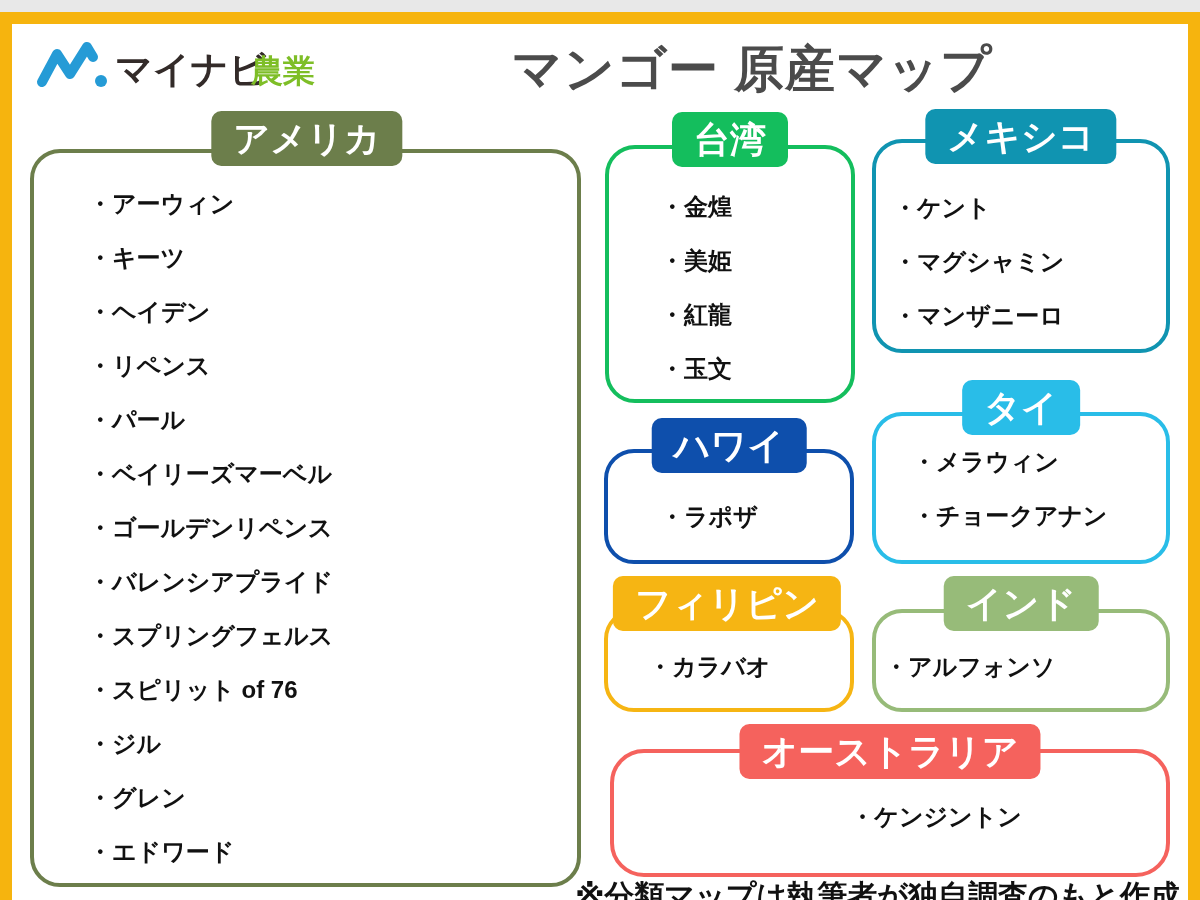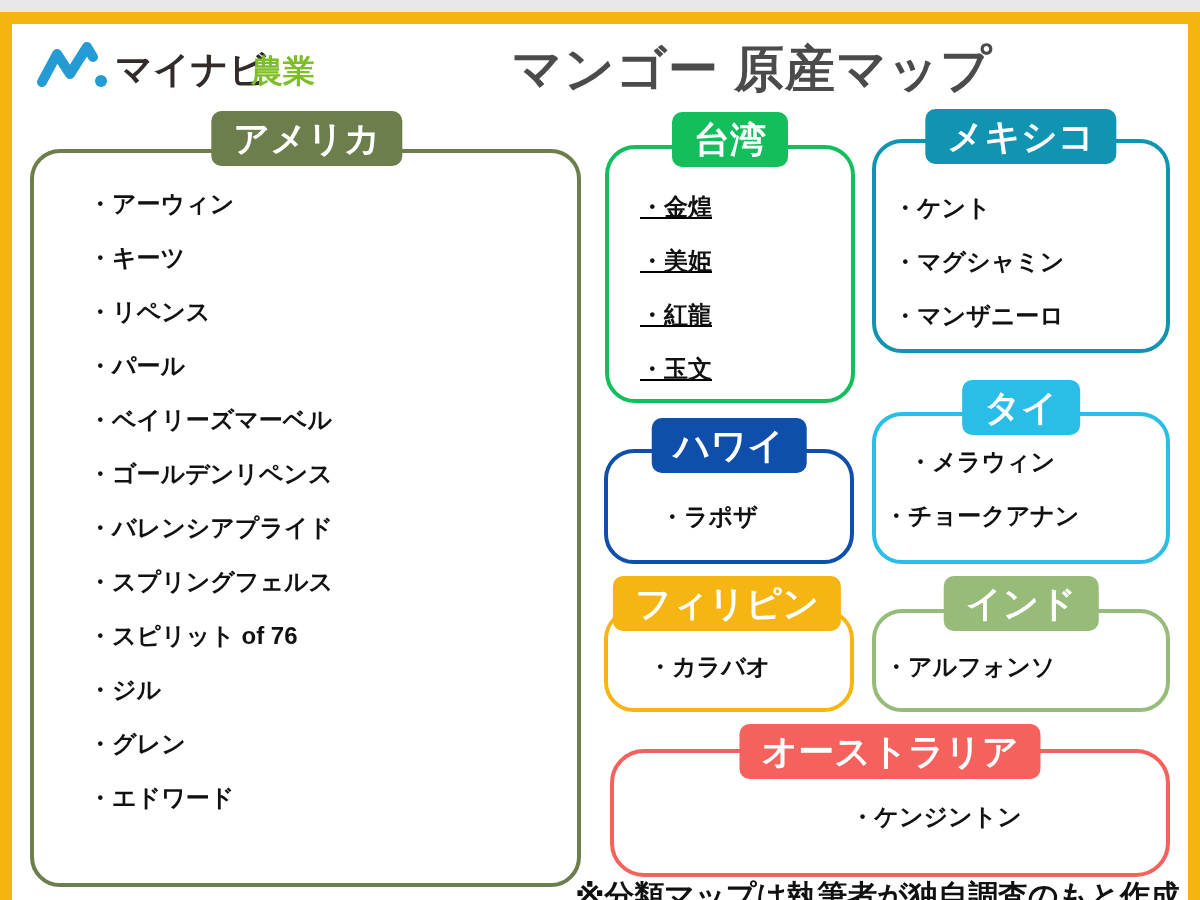--- a/index.html
+++ b/index.html
@@ -59,37 +59,38 @@
   </svg>
 
   <div class="page-title" style="color: rgb(75, 75, 75);">マンゴー 原産マップ</div>
 
   <div class="group">
     <div class="country-box" style="left: 30px; top: 137px; width: 551px; height: 738px; border-color: rgb(108, 126, 75);"></div>
     <div class="country-label" style="left: 307px; top: 99px; background: rgb(108, 126, 75); border-radius: 10px;">アメリカ</div>
     <ul class="variety-list" style="left:88px; top:165px;">
         <li>・アーウィン</li>
         <li>・キーツ</li>
+        <li>・ヘイデン</li>
         <li>・リペンス</li>
         <li>・パール</li>
         <li>・ベイリーズマーベル</li>
         <li>・ゴールデンリペンス</li>
         <li>・バレンシアプライド</li>
         <li>・スプリングフェルス</li>
         <li>・スピリット of 76</li>
         <li>・ジル</li>
         <li>・グレン</li>
         <li>・エドワード</li>
       </ul>
   </div>
 
   <div class="group">
     <div class="country-box" style="left: 605px; top: 133px; width: 250px; height: 258px; border-color: rgb(20, 190, 93);"></div>
     <div class="country-label" style="left: 730px; top: 100px; background: rgb(20, 190, 93);">台湾</div>
-    <ul class="variety-list" style="left:640px; top:168px;text-decoration:underline;">
+    <ul class="variety-list" style="left:660px; top:168px;">
         <li>・金煌</li>
         <li>・美姫</li>
         <li>・紅龍</li>
         <li>・玉文</li>
       </ul>
   </div>
 
   <div class="group">
     <div class="country-box" style="left: 872px; top: 127px; width: 298px; height: 214px; border-color: rgb(16, 148, 177);"></div>
     <div class="country-label" style="left: 1021px; top: 97px; background: rgb(16, 148, 177);">メキシコ</div>
@@ -104,21 +105,21 @@
     <div class="country-box" style="left: 604px; top: 437px; width: 250px; height: 115px; border-color: rgb(14, 79, 172);"></div>
     <div class="country-label" style="left: 729px; top: 406px; background: rgb(14, 79, 172);">ハワイ</div>
     <ul class="variety-list" style="left:660px; top:478px;">
         <li>・ラポザ</li>
       </ul>
   </div>
 
   <div class="group">
     <div class="country-box" style="left: 872px; top: 400px; width: 298px; height: 152px; border-color: rgb(41, 189, 232);"></div>
     <div class="country-label" style="left: 1021px; top: 368px; background: rgb(41, 189, 232);">タイ</div>
-    <ul class="variety-list" style="left:884px; top:423px;text-align:center;">
+    <ul class="variety-list" style="left:912px; top:423px;">
         <li>・メラウィン</li>
         <li>・チョークアナン</li>
       </ul>
   </div>
 
   <div class="group">
     <div class="country-box" style="left: 604px; top: 597px; width: 250px; height: 103px; border-color: rgb(246, 181, 19);"></div>
     <div class="country-label" style="left: 727px; top: 564px; background: rgb(246, 181, 19);">フィリピン</div>
     <ul class="variety-list" style="left:648px; top:628px;">
         <li>・カラバオ</li>

